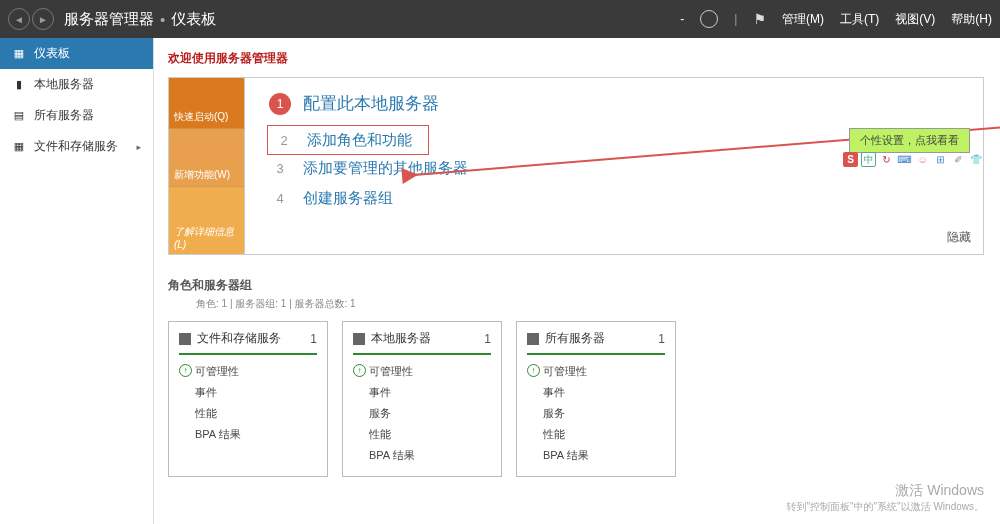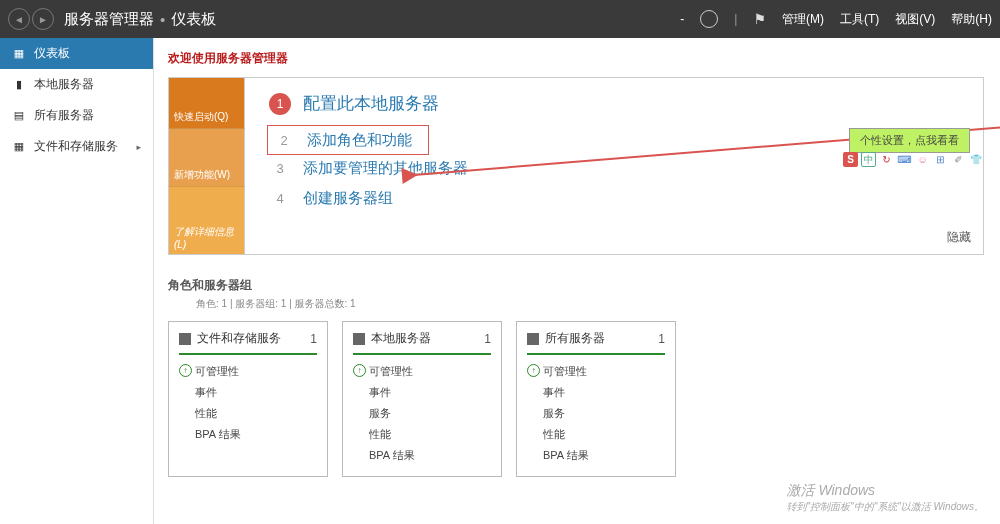--- a/index.html
+++ b/index.html
@@ -57,21 +57,21 @@
     .groups-sub { font-size: 10px; color: #888; margin-top: 3px; margin-left: 28px; }
     .cards { display: flex; gap: 14px; margin-top: 10px; }
     .card { border: 1px solid #bbb; width: 160px; padding: 8px 10px 10px; }
     .card-head { display: flex; align-items: center; gap: 6px; font-size: 12px; border-bottom: 2px solid #2c8a2c; padding-bottom: 6px; margin-bottom: 6px; }
     .card-head .cicon { width: 12px; height: 12px; display: inline-block; background: #666; }
     .card-head .count { margin-left: auto; color: #555; }
     .metric-row { font-size: 11px; color: #444; padding: 3px 0 3px 16px; cursor: pointer; position: relative; }
     .metric-row.up::before { content: "↑"; position: absolute; left: 0; color: #2c8a2c; border: 1.3px solid #2c8a2c; border-radius: 50%; width: 11px; height: 11px; font-size: 8px; display: inline-flex; align-items: center; justify-content: center; }
 
     
-    .watermark { position: absolute; right: 16px; bottom: 10px; color: #aaa; font-style: italic; }
+    .watermark { position: absolute; right: 16px; bottom: 10px; text-align: right; color: #aaa; }
     .watermark .wm1 { font-size: 14px; }
     .watermark .wm2 { font-size: 10px; }
 
     
     .arrow-svg { position: absolute; left: 100px; top: 10px; width: 870px; height: 260px; pointer-events: none; }
   </style>
 </head>
 <body>
 
 <div class="header">

